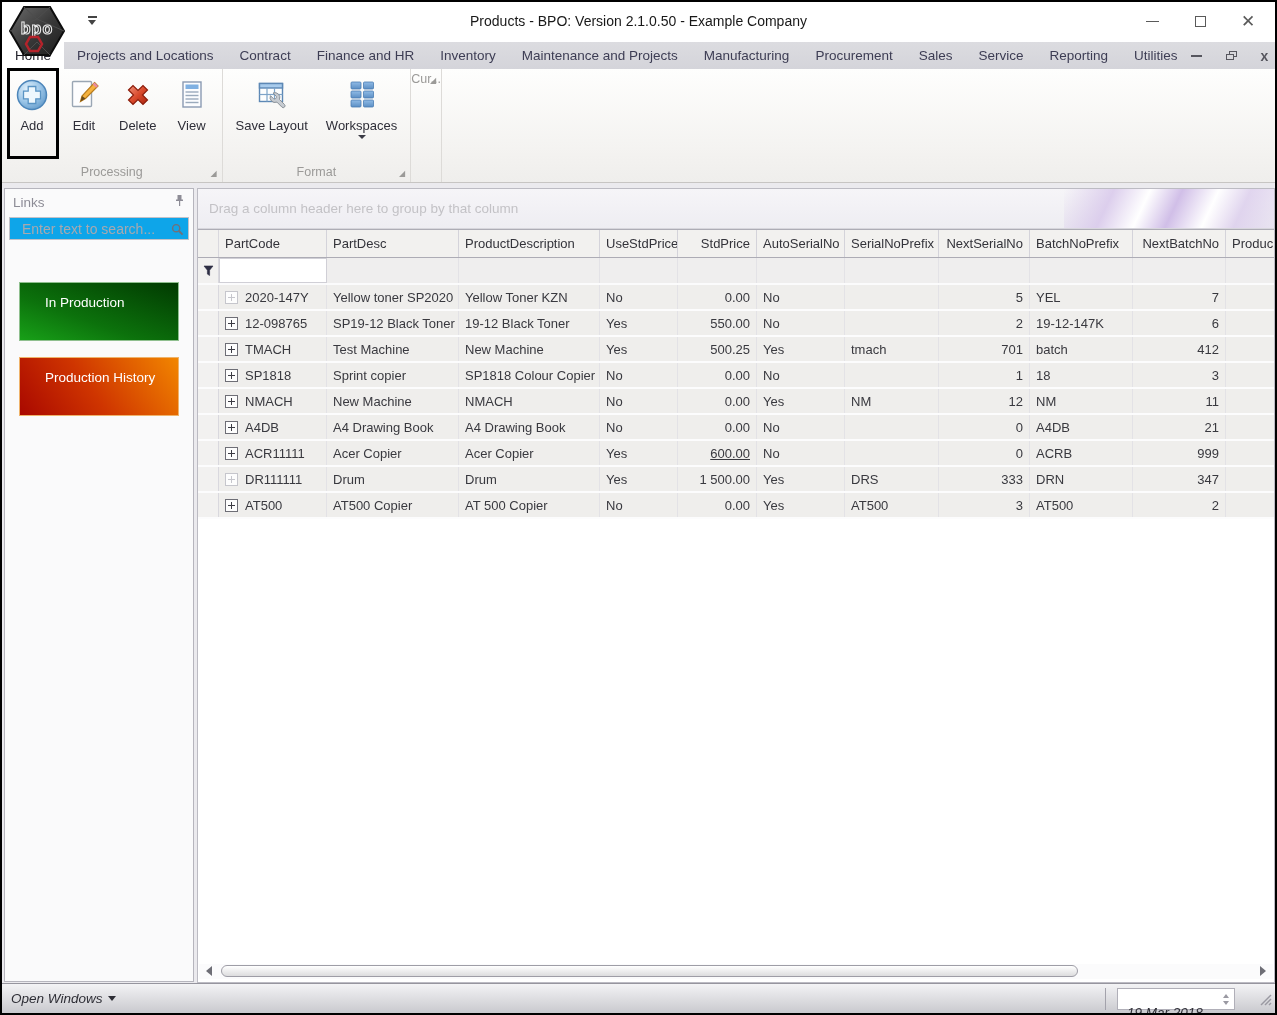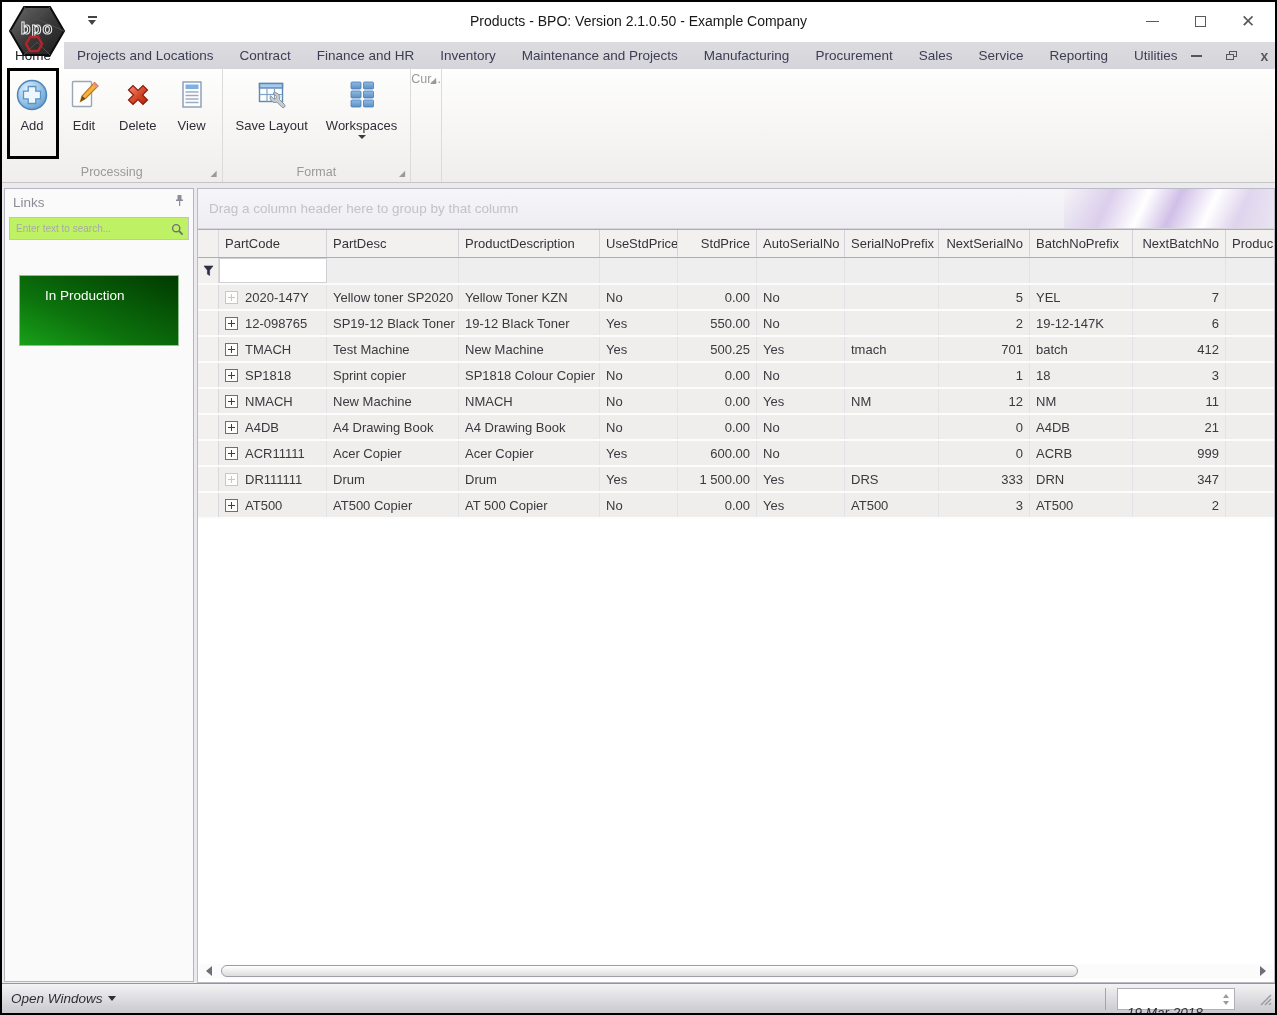--- a/index.html
+++ b/index.html
@@ -61,27 +61,27 @@
   
   .content-bg { position:absolute; left:0; top:181px; width:1273px; height:800px; background:#ebeaee; }
 
   
   .sidebar { position:absolute; left:2px; top:186px; width:190px; height:794px;
              background:#fafafb; border:1px solid #b6b5bd; }
   .sb-header { height:26px; display:flex; align-items:center; padding:0 8px; }
   .sb-title { font-size:13.5px; color:#8d8c96; }
   .sb-pin { margin-left:auto; }
   .sb-search { position:relative; margin:2px 4px 8px; }
-  .sb-search input { width:100%; height:23px; border:1px solid #c2c1c8; background:#bef264;
-                     font-family:"Liberation Sans",sans-serif; font-size:10px; color:#333;
-                     padding:0 22px 0 6px; outline:none; }
+  .sb-search input { width:100%; height:23px; border:1px solid #c2c1c8; background:#0ea5e9;
+                     font-family:"Liberation Sans",sans-serif; font-size:14px; color:#333;
+                     padding:0 22px 0 12px; outline:none; }
   .sb-search input::placeholder { color:#a9a8ae; }
   .sb-search .mag { position:absolute; right:5px; top:5px; }
   .sb-links { padding:18px 0 0 0; }
-  .sb-link { width:160px; height:71px; margin:9px auto 13px; padding:12px 0 0 25px;
+  .sb-link { width:160px; height:59px; margin:16px auto 13px; padding:12px 0 0 25px;
              font-size:13.5px; color:#fff; cursor:pointer; }
   .sb-link.green { background:linear-gradient(to top right,#18a018 0%,#0c720c 38%,#013a01 100%);
                    border:1px solid #8fbf8f; }
   .sb-link.red { background:linear-gradient(55deg,#a90800 0%,#cf3500 45%,#f28600 100%);
                  border:1px solid #efb36a; }
 
   
   .grid-panel { position:absolute; left:195px; top:186px; width:1078px; height:795px;
                 background:#fff; border:1px solid #bcbbc3; overflow:hidden; }
   .groupby { position:relative; height:40px; background:linear-gradient(#f6f5f8,#eeedf2);
@@ -344,20 +344,21 @@
       <input type="text" placeholder="Enter text to search..." style="">
       <span class="mag">
         <svg width="13" height="13" viewBox="0 0 13 13">
           <circle cx="5.2" cy="5.2" r="3.6" fill="none" stroke="#71707a" stroke-width="1.4"></circle>
           <line x1="8" y1="8" x2="11.6" y2="11.6" stroke="#71707a" stroke-width="1.8"></line>
         </svg>
       </span>
     </div>
     <div class="sb-links" id="sidebar-links">
         <div class="sb-link green">In Production</div>
+        <div class="sb-link red">Production History</div>
       </div>
   </div>
 
   <div class="grid-panel">
     <div class="groupby">
       <span class="deco"></span>
       <span class="hint">Drag a column header here to group by that column</span>
     </div>
     <div class="gridtable" id="grid-table">
         <div class="g-row hdr">
@@ -496,21 +497,21 @@
         </div>
         <div class="g-row datarow">
           <div class="g-ind"></div>
           <div class="g-cell" style="width: 108px; flex-basis: 108px;">
             <span class="expander"></span>
             <span>ACR11111</span>
           </div>
           <div class="g-cell" style="width: 132px; flex-basis: 132px;">Acer Copier</div>
           <div class="g-cell" style="width: 141px; flex-basis: 141px;">Acer Copier</div>
           <div class="g-cell" style="width: 78px; flex-basis: 78px;">Yes</div>
-          <div class="g-cell right" style="width: 79px; flex-basis: 79px;">600.00</div>
+          <div class="g-cell right" style="width: 79px; flex-basis: 79px; text-decoration: underline;">600.00</div>
           <div class="g-cell" style="width: 88px; flex-basis: 88px;">No</div>
           <div class="g-cell" style="width: 94px; flex-basis: 94px;"></div>
           <div class="g-cell right" style="width: 91px; flex-basis: 91px;">0</div>
           <div class="g-cell" style="width: 103px; flex-basis: 103px;">ACRB</div>
           <div class="g-cell right" style="width: 93px; flex-basis: 93px;">999</div>
           <div class="g-cell" style="width: 60px; flex-basis: 60px;"></div>
         </div>
         <div class="g-row datarow">
           <div class="g-ind"></div>
           <div class="g-cell" style="width: 108px; flex-basis: 108px;">

